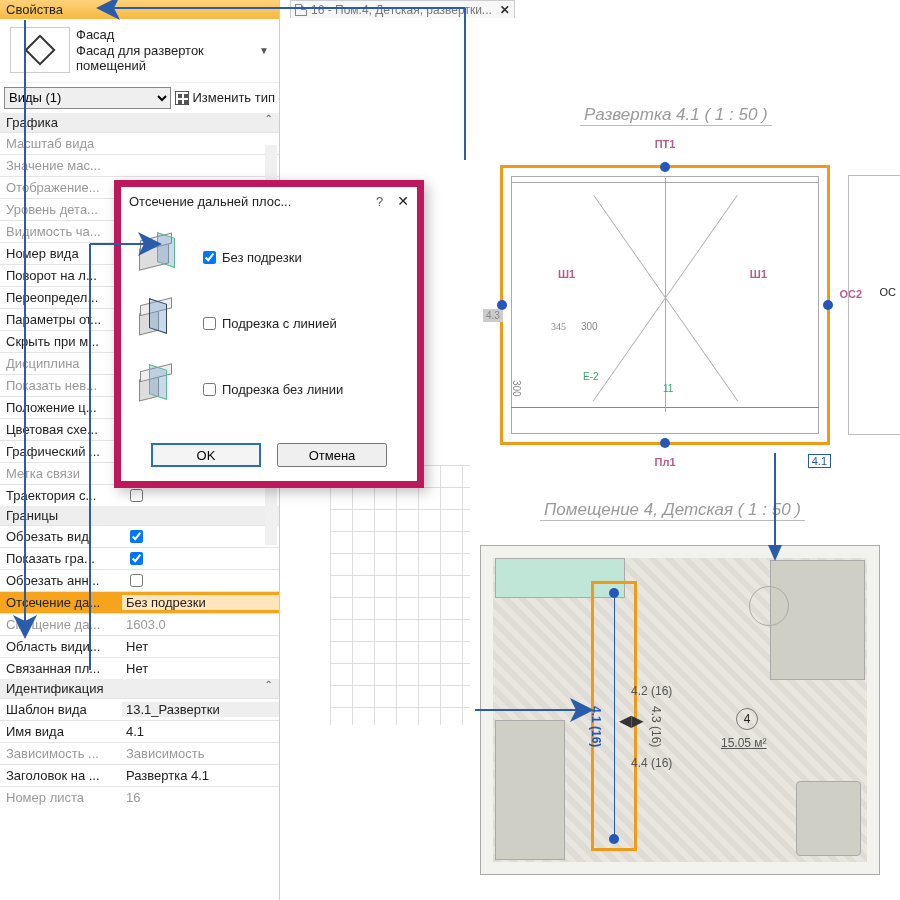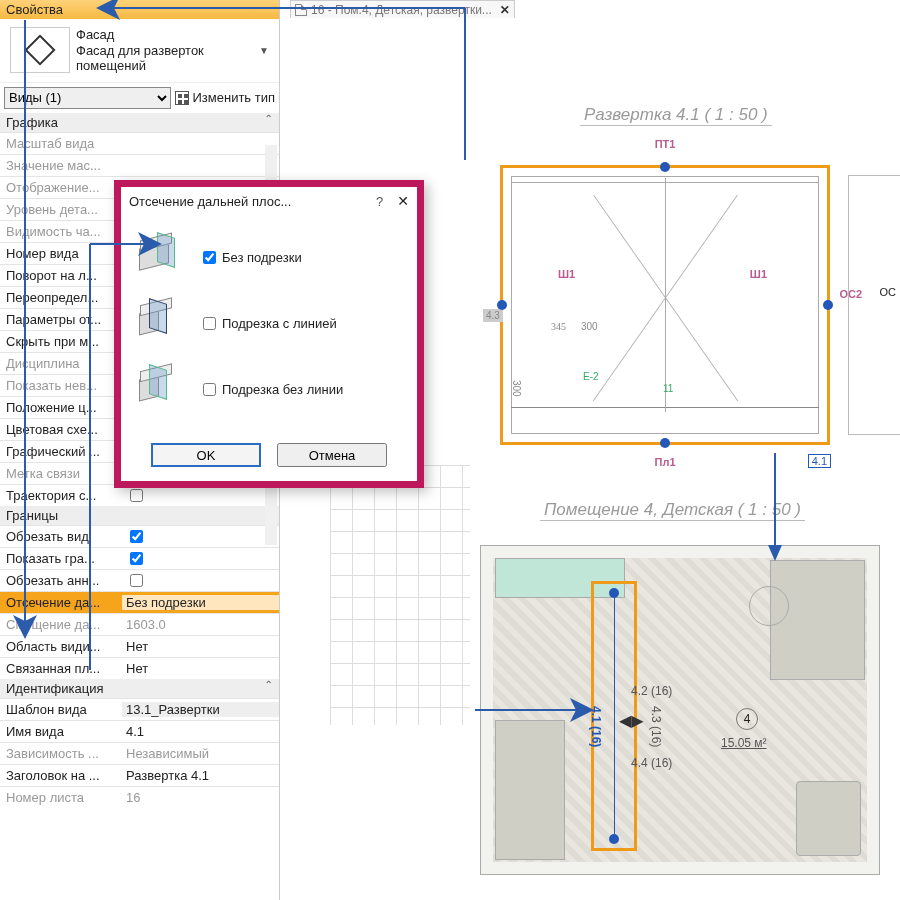--- a/index.html
+++ b/index.html
@@ -211,21 +211,21 @@
   <div class="row">
       <div class="lbl">Шаблон вида</div>
       <div class="val" style="background:#eee">13.1_Развертки</div>
     </div>
   <div class="row">
       <div class="lbl">Имя вида</div>
       <div class="val">4.1</div>
     </div>
   <div class="row disabled">
       <div class="lbl">Зависимость ...</div>
-      <div class="val">Независимый</div>
+      <div class="val">Зависимость</div>
     </div>
   <div class="row">
       <div class="lbl">Заголовок на ...</div>
       <div class="val">Развертка 4.1</div>
     </div>
   <div class="row disabled">
       <div class="lbl">Номер листа</div>
       <div class="val">16</div>
     </div>
 

